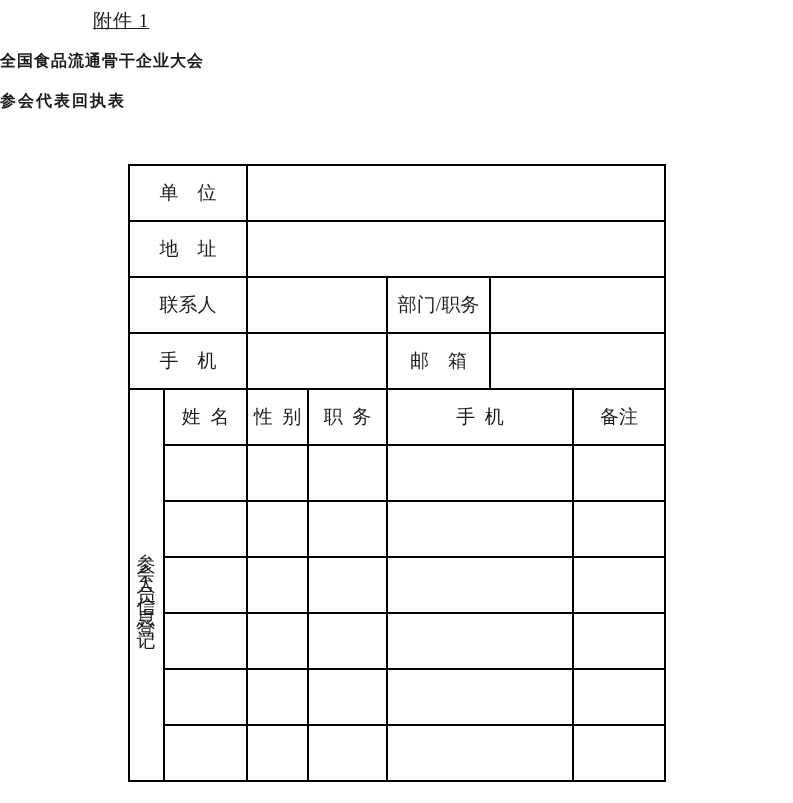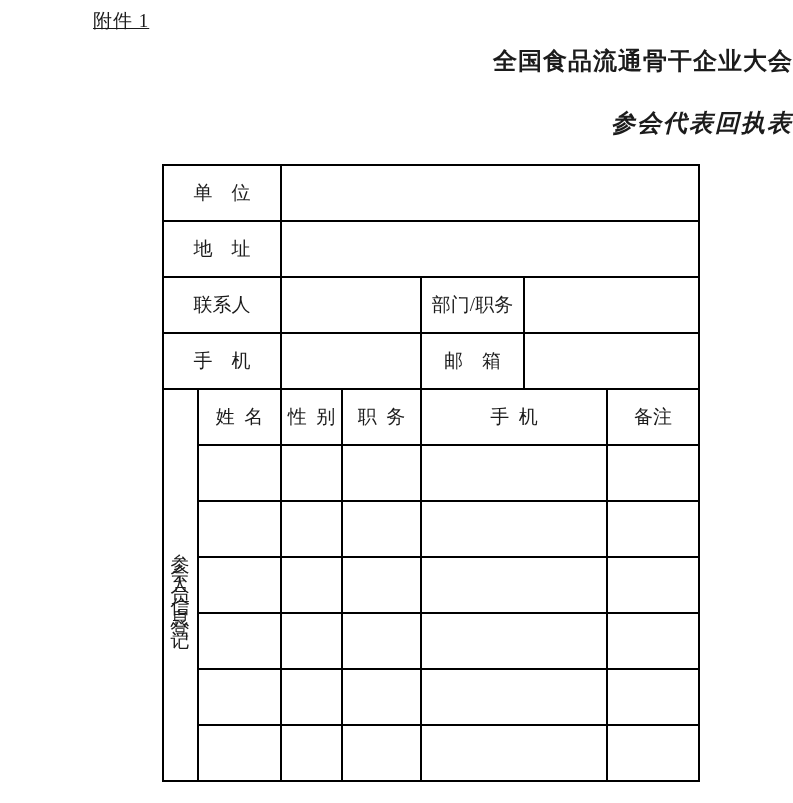--- a/index.html
+++ b/index.html
@@ -19,36 +19,35 @@
     top: 9px;
     font-size: 19px;
     line-height: 24px;
     letter-spacing: 1px;
     text-decoration: underline;
   }
   .doc-title {
     position: absolute;
     left: 0;
     right: 0;
-    text-align: right;
+    text-align: left;
     font-weight: bold;
-    font-size: 24px;
+    font-size: 16px;
     line-height: 30px;
   }
   .title-line1 { top: 46px; letter-spacing: 1px; }
-  .title-line2 { top: 108px; letter-spacing: 2px; font-style: italic; }
+  .title-line2 { top: 86px; letter-spacing: 2px; }
 
   table.reply-form {
     position: absolute;
     left: 128px;
     top: 164px;
     border-collapse: collapse;
     table-layout: fixed;
     width: 538px;
-    margin-left: 34px;
   }
   .reply-form td {
     border: 2px solid #000000;
     padding: 0;
     text-align: center;
     vertical-align: middle;
     font-size: 19px;
     line-height: 1.2;
     overflow: hidden;
   }

